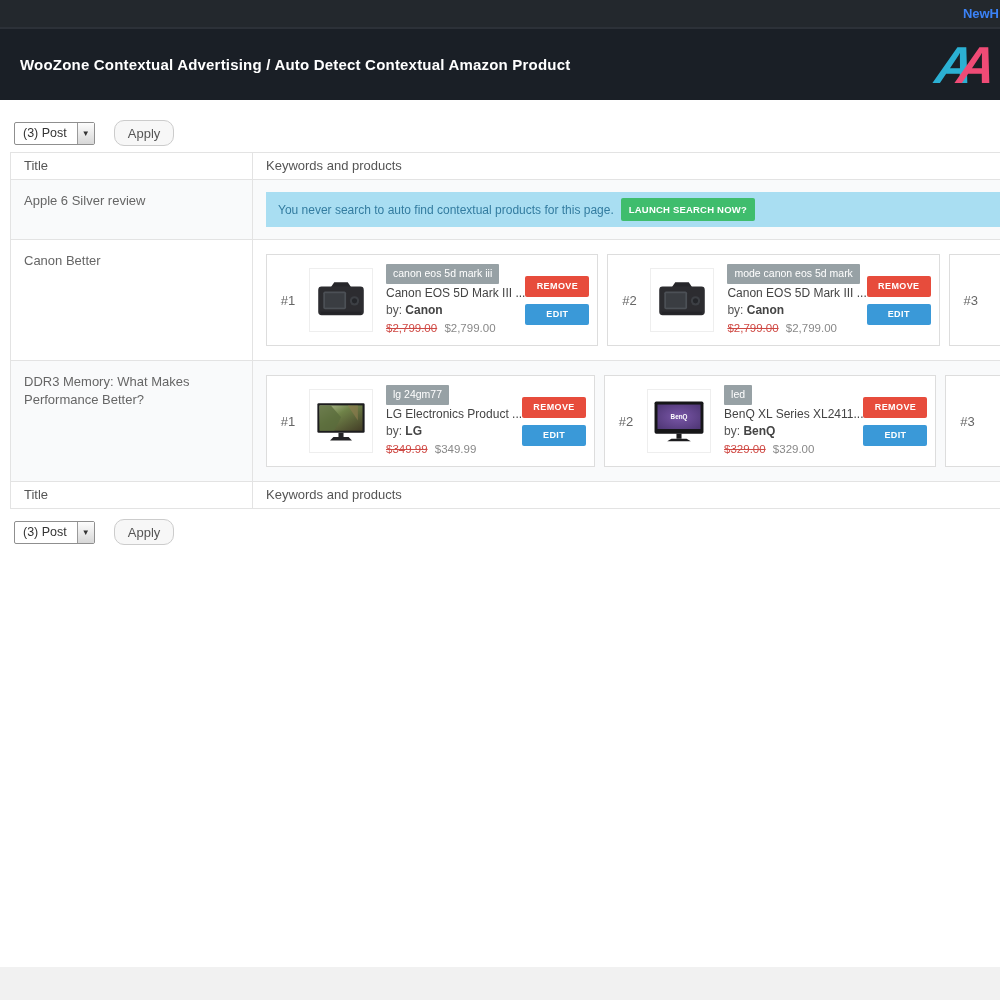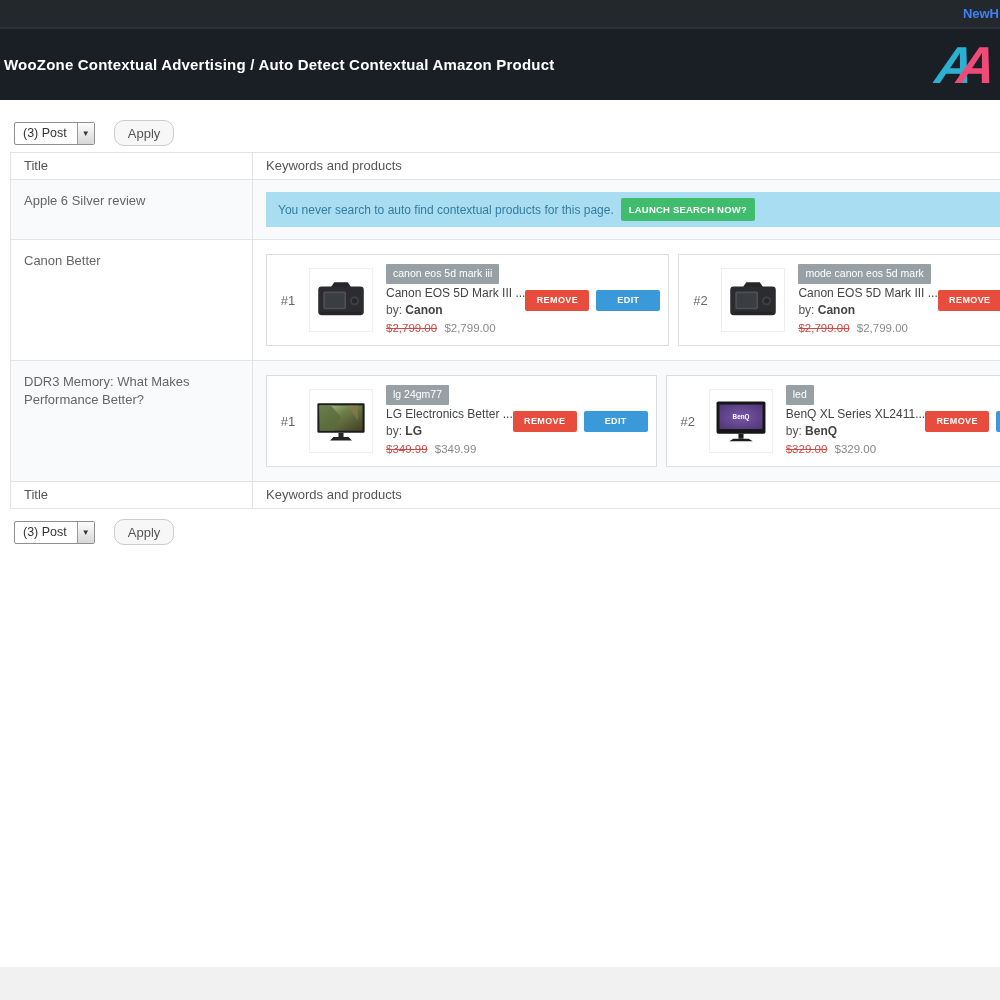--- a/index.html
+++ b/index.html
@@ -19,21 +19,21 @@
   }
   .admin-bar .left-item { margin-left: -6px; }
   .admin-bar .right-item { margin-right: -3px; }
 
   
   .page-header {
     height: 73px; background: #1a1f26; border-top: 2px solid #2c3138;
     display: flex; align-items: center; position: relative; overflow: visible;
   }
   .page-header .page-title {
-    color: #ffffff; font-size: 15px; font-weight: 700; padding-left: 4px;
+    color: #ffffff; font-size: 15px; font-weight: 700; padding-left: 20px;
     letter-spacing: .2px;
   }
   .brand-logo {
     position: absolute; right: -16px; top: 8px; height: 60px; width: 80px;
     font-style: italic; font-weight: 800; font-size: 52px; line-height: 56px;
     white-space: nowrap;
   }
   .brand-logo .a1 { color: #2bb0d3; transform: skewX(-8deg); display: inline-block; }
   .brand-logo .a2 { color: #ef4b76; transform: skewX(-8deg); display: inline-block; margin-left: -16px; }
 
@@ -103,21 +103,21 @@
   .keyword-tag {
     display: inline-block; background: #97a1a5; color: #fff; font-size: 10.5px;
     padding: 2px 7px 3px 7px; border-radius: 1px; white-space: nowrap; margin-bottom: 1px;
   }
   .product-name { font-size: 12px; color: #444; white-space: nowrap; overflow: visible; }
   .by-line { font-size: 12px; color: #555; }
   .by-line .brand { font-weight: 700; color: #444; }
   .price-line { font-size: 11.5px; white-space: nowrap; }
   .old-price { color: #cf4944; text-decoration: line-through; margin-right: 4px; }
   .new-price { color: #888; }
-  .card-buttons { display: flex; flex-direction: row; gap: 7px; flex: 0 0 64px; }
+  .card-buttons { display: flex; flex-direction: column; gap: 7px; flex: 0 0 64px; }
   .card-btn {
     width: 64px; height: 21px; border: none; border-radius: 2px; color: #fff;
     font-size: 9px; font-weight: 700; letter-spacing: .4px; cursor: pointer;
     font-family: "Liberation Sans", sans-serif;
   }
   .btn-remove { background: #e74c3c; }
   .btn-edit { background: #3a99d8; }
 
   .bottom-controls { margin-top: 10px; }
 
@@ -275,21 +275,21 @@
                   <rect x="4" y="11" width="56" height="35" rx="1.5" fill="#1c1c1e"></rect>
                   <rect x="6.5" y="13.5" width="51" height="30" fill="url(#game)"></rect>
                   <path d="M20 13.5 l12 14 l-8 16 h-17 v-30 z" fill="#5a6b3c" opacity="0.8"></path>
                   <path d="M40 13.5 l12 18 v-18 z" fill="#8a7b4d" opacity="0.7"></path>
                   <rect x="29" y="46" width="6" height="6" fill="#232325"></rect>
                   <path d="M19 55 h26 l-4 -4 h-18 z" fill="#232325"></path>
                 </svg>
               </div>
               <div class="card-info">
                 <span class="keyword-tag">lg 24gm77</span>
-                <div class="product-name">LG Electronics Better ...</div>
+                <div class="product-name">LG Electronics Product ...</div>
                 <div class="by-line">
                   <span>by:</span>
                   <span class="brand">LG</span>
                 </div>
                 <div class="price-line">
                   <span class="old-price">$349.99</span>
                   <span class="new-price">$349.99</span>
                 </div>
               </div>
               <div class="card-buttons">

